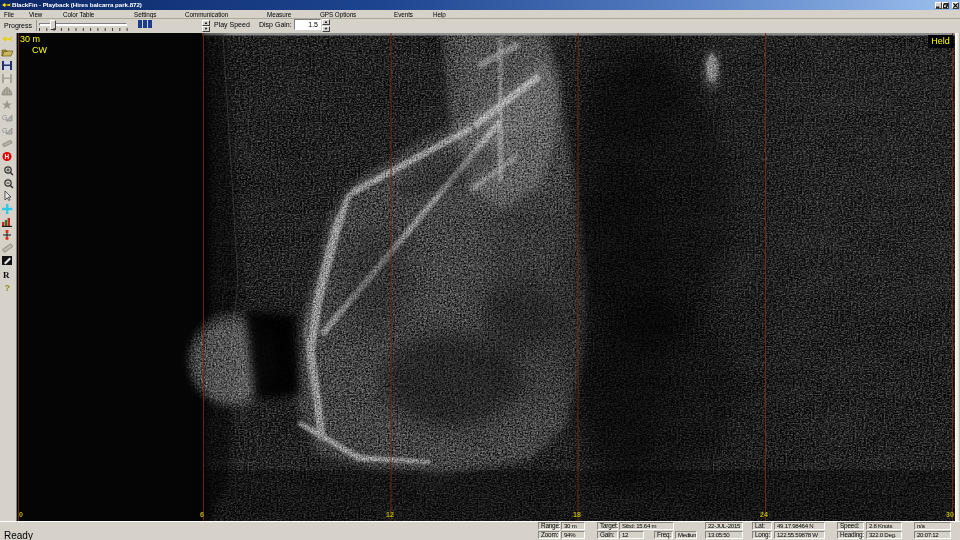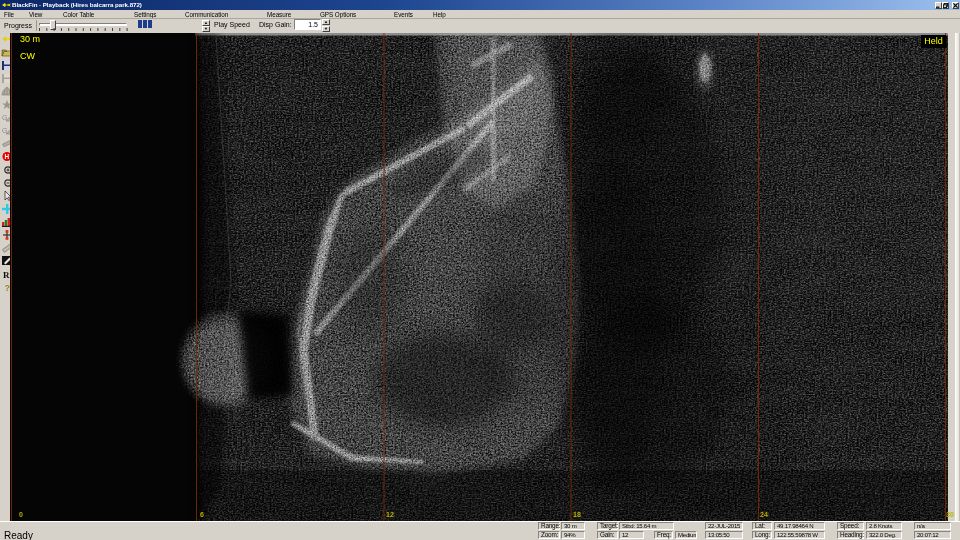--- a/index.html
+++ b/index.html
@@ -21,21 +21,21 @@
   #statusbar{left:0;top:521px;width:960px;height:19px;background:#d6d2c9;border-top:1px solid #fff;}
   .sbox{position:absolute;box-sizing:border-box;height:8px;background:#d6d2c9;
     border:1px solid;border-color:#8a867c #fff #fff #8a867c;
     font-size:6.1px;letter-spacing:-0.28px;line-height:6.5px;color:#000;padding-left:2px;white-space:nowrap;overflow:hidden;}
   .slabel{position:absolute;box-sizing:border-box;height:8px;background:#d6d2c9;
     border:1px solid;border-color:#8a867c #fff #fff #8a867c;
     font-size:6.4px;letter-spacing:-0.2px;line-height:6.5px;color:#000;padding-left:2px;white-space:nowrap;}
   
   #lstrip{left:0;top:33px;width:17px;height:488px;background:#d6d2c9;border-right:1px solid #808080;box-sizing:border-box;}
   
-  #sonar{left:10px;top:33px;width:938px;height:488px;background:#000;}
+  #sonar{left:17px;top:33px;width:938px;height:488px;background:#000;}
   #rstrip{left:955px;top:33px;width:5px;height:488px;background:linear-gradient(90deg,#ffffff,#e8e4dc 70%,#b0aca2);}
   .ytext{position:absolute;color:#ffff00;font-size:9px;white-space:nowrap;z-index:30;}
   .ynum{position:absolute;color:#b8b400;font-size:7px;font-weight:bold;z-index:30;}
 </style>
 </head>
 <body>
 
   <div id="titlebar" class="abs"></div>
   <div class="abs" id="titletxt">BlackFin - Playback (Hires balcarra park.872)</div>
   <svg class="abs" style="left:2px;top:2px" width="9" height="7" viewBox="0 0 9 7">
@@ -335,21 +335,21 @@
         <line x1="374" y1="0" x2="374" y2="488"></line>
         <line x1="561" y1="0" x2="561" y2="488"></line>
         <line x1="748.5" y1="0" x2="748.5" y2="488"></line>
         <line x1="935.5" y1="0" x2="935.5" y2="488"></line>
       </g>
     </svg>
 
     <div style="position:absolute;left:911px;top:2px;width:25px;height:13px;background:#000;color:#ffff00;font-size:9px;line-height:12px;text-align:center;z-index:30;">Held</div>
   </div>
   <div class="abs ytext" style="left:20px;top:34px;">30 m</div>
-  <div class="abs ytext" style="left:20px;top:51px;">CW</div>
+  <div class="abs ytext" style="left:20px;top:45px;padding-left:12px;">CW</div>
   <div class="abs ynum" style="left:19px;top:511px;">0</div>
   <div class="abs ynum" style="left:200px;top:511px;">6</div>
   <div class="abs ynum" style="left:386px;top:511px;">12</div>
   <div class="abs ynum" style="left:573px;top:511px;">18</div>
   <div class="abs ynum" style="left:760px;top:511px;">24</div>
   <div class="abs ynum" style="left:946px;top:511px;">30</div>
   <div id="rstrip" class="abs"></div>
 
   <div id="statusbar" class="abs"></div>
   <div class="abs" style="left:4px;top:530px;font-size:10px;color:#000;">Ready</div>

